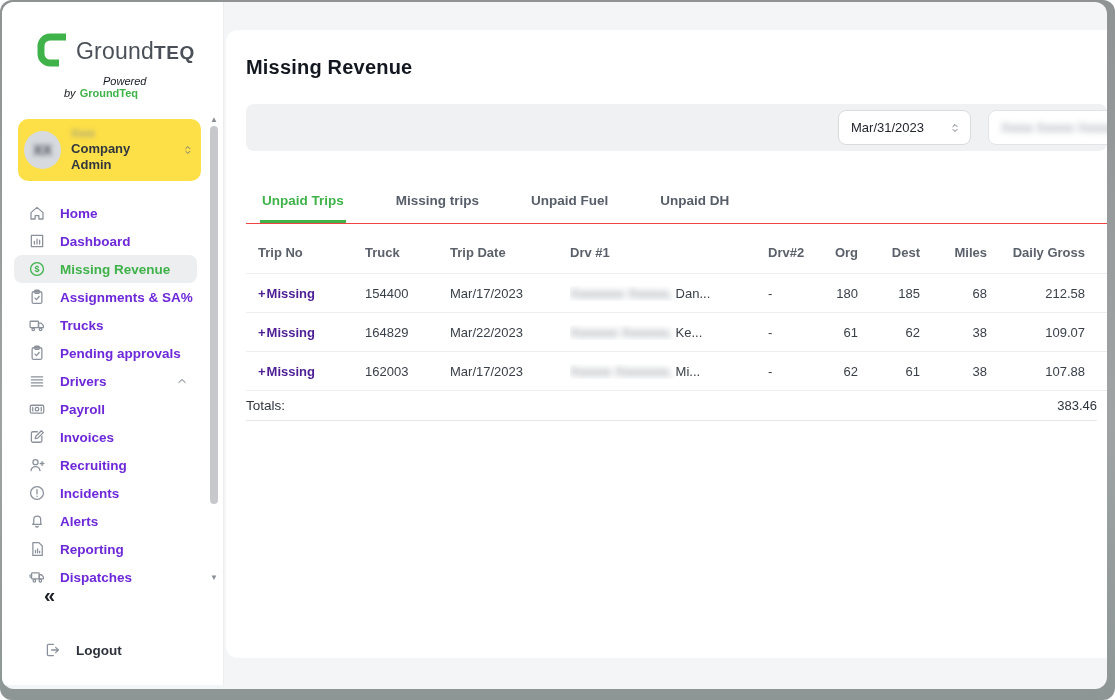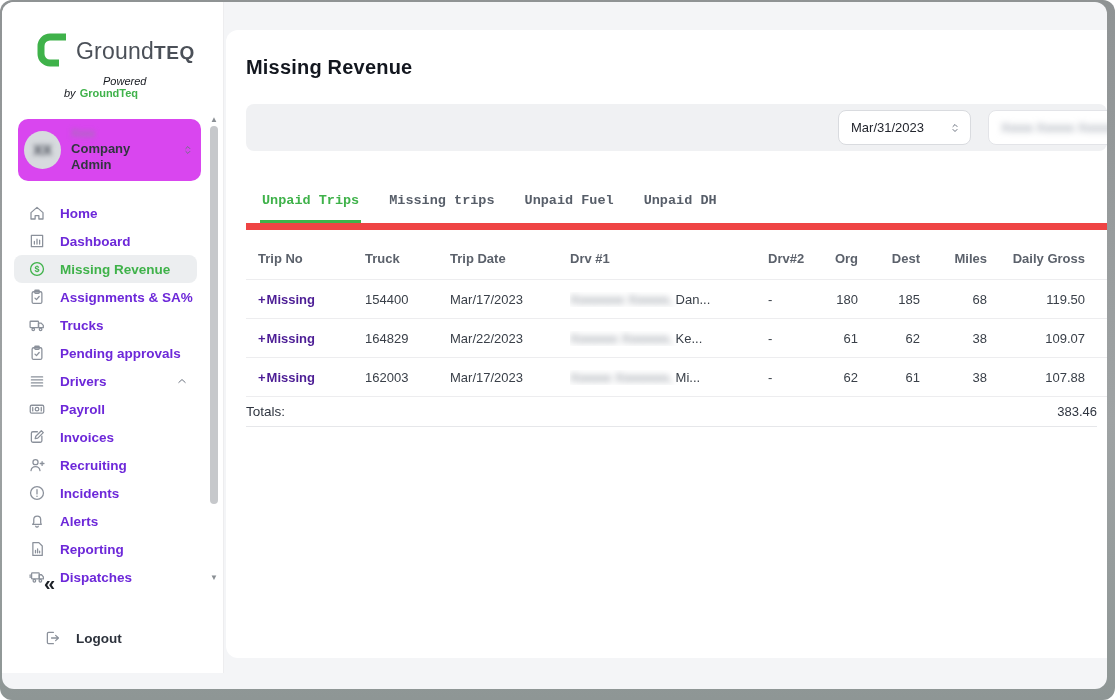--- a/index.html
+++ b/index.html
@@ -3,29 +3,29 @@
 <meta charset="utf-8">
 <style>
   html,body{margin:0;padding:0;}
   body{width:1115px;height:700px;font-family:"Liberation Sans",sans-serif;background:#fff;}
   *{box-sizing:border-box;}
 
   .screen{width:1115px;height:700px;padding:2px 8px 11px 2px;background:linear-gradient(180deg,#8f9394 0%,#9fa3a4 60%,#8e9695 100%);border-radius:12px;}
   .window{position:relative;width:100%;height:100%;background:#f4f5f7;border-radius:12px;overflow:hidden;}
 
   
-  .sidebar{position:absolute;left:0;top:0;bottom:16px;width:222px;background:#fff;border-right:1px solid #ededef;}
+  .sidebar{position:absolute;left:0;top:0;bottom:4px;width:222px;background:#fff;border-right:1px solid #ededef;}
   .logo-row{display:flex;align-items:center;gap:6px;padding:30px 0 0 34px;}
   .logo-text{font-size:23px;color:#4b5058;font-weight:500;letter-spacing:.2px;}
   .logo-text b{font-size:19px;font-weight:800;letter-spacing:.6px;}
   .powered{padding:5px 0 0 62px;font-size:11px;}
   .powered .pfx{font-style:italic;font-weight:400;color:#15181e;margin-left:39px;}
   .powered .pbrand{font-weight:800;color:#3fb24a;margin-left:4px;}
 
-  .profile{display:flex;align-items:center;gap:10px;margin:20px 22px 0 16px;background:#d946ef;border-radius:10px;padding:8px 6px;cursor:pointer;}
+  .profile{display:flex;align-items:center;gap:10px;margin:20px 22px 0 16px;background:#fde047;border-radius:10px;padding:8px 6px;cursor:pointer;}
   .avatar{width:38px;height:38px;border-radius:50%;background:#d7dade;display:flex;align-items:center;justify-content:center;font-weight:800;font-size:14px;color:#3a3f4a;filter:none;overflow:hidden;}
   .avatar span{filter:blur(2.5px);}
   .profile-texts{display:flex;flex-direction:column;line-height:1.25;}
   .redacted-sm{font-size:11px;color:#858b94;filter:blur(2.5px);}
   .role{font-size:13px;color:#31363f;font-weight:600;}
   .stepper{margin-left:auto;}
 
   .nav{margin-top:18px;padding:0 26px 0 12px;}
   .nav-item{display:flex;align-items:center;gap:14px;height:28px;padding:0 8px 0 14px;border-radius:8px;cursor:pointer;}
   .nav-item .label{font-size:13.5px;font-weight:600;color:#6d28d9;white-space:nowrap;}
@@ -47,21 +47,21 @@
   .main-card{position:absolute;left:224px;top:28px;right:0;bottom:31px;background:#fff;border-radius:12px 0 0 12px;padding:0 0 0 20px;}
   .page-title{margin-top:26px;font-size:20px;font-weight:700;color:#13171f;letter-spacing:.2px;}
 
   .toolbar{position:relative;margin-top:25px;height:47px;background:#f0f1f3;border-radius:8px;}
   .input-box{position:absolute;top:6px;height:35px;background:#fff;border:1px solid #d9dbdf;border-radius:8px;display:flex;align-items:center;padding:0 8px 0 12px;cursor:pointer;}
   .date-box{right:136px;width:133px;justify-content:space-between;}
   .date-box .val{font-size:13px;color:#23262e;}
   .company-box{right:-41px;width:160px;border-color:#e3e4e8;}
   .company-box .val{font-size:12px;color:#8b93a0;filter:blur(3px);white-space:nowrap;overflow:hidden;}
 
-  .tabs{display:flex;gap:26px;margin-top:42px;padding-left:14px;border-bottom:7px solid #ef4444;font-family:Liberation Mono, monospace;}
+  .tabs{display:flex;gap:48px;margin-top:42px;padding-left:14px;border-bottom:1px solid #ef4444;}
   .tab{font-size:13.5px;font-weight:600;color:#575e69;padding:0 2px 12px 2px;border-bottom:3px solid transparent;cursor:pointer;white-space:nowrap;}
   .tab.active{color:#3fb24a;border-bottom-color:#3fb24a;}
 
   .grid-row{display:grid;grid-template-columns:107px 85px 120px 198px 40px 50px 62px 67px 98px;align-items:center;padding-left:12px;}
   .thead{height:42px;border-bottom:1px solid #ededef;margin-top:8px;}
   .thead .th{font-size:13px;font-weight:600;color:#5b616b;white-space:nowrap;}
   .trow{height:39px;border-bottom:1px solid #ededef;cursor:default;}
   .td{font-size:13px;color:#3a4049;white-space:nowrap;overflow:hidden;}
   .num{text-align:right;}
   .expander{font-weight:600;color:#4c1d95;cursor:pointer;}
@@ -288,21 +288,21 @@
       <span class="td">154400</span>
       <span class="td">Mar/17/2023</span>
       <span class="td drv-cell">
             <span class="drv-blur">Xxxxxxxx Xxxxxx,</span>
             <span>Dan...</span>
           </span>
       <span class="td">-</span>
       <span class="td num">180</span>
       <span class="td num">185</span>
       <span class="td num">68</span>
-      <span class="td num">119.50</span>
+      <span class="td num">212.58</span>
     </div>
 
     <div class="grid-row trow">
       <span class="td expander"><span class="plus">+</span><span>Missing</span></span>
       <span class="td">164829</span>
       <span class="td">Mar/22/2023</span>
       <span class="td drv-cell">
             <span class="drv-blur">Xxxxxxx Xxxxxxx,</span>
             <span>Ke...</span>
           </span>

